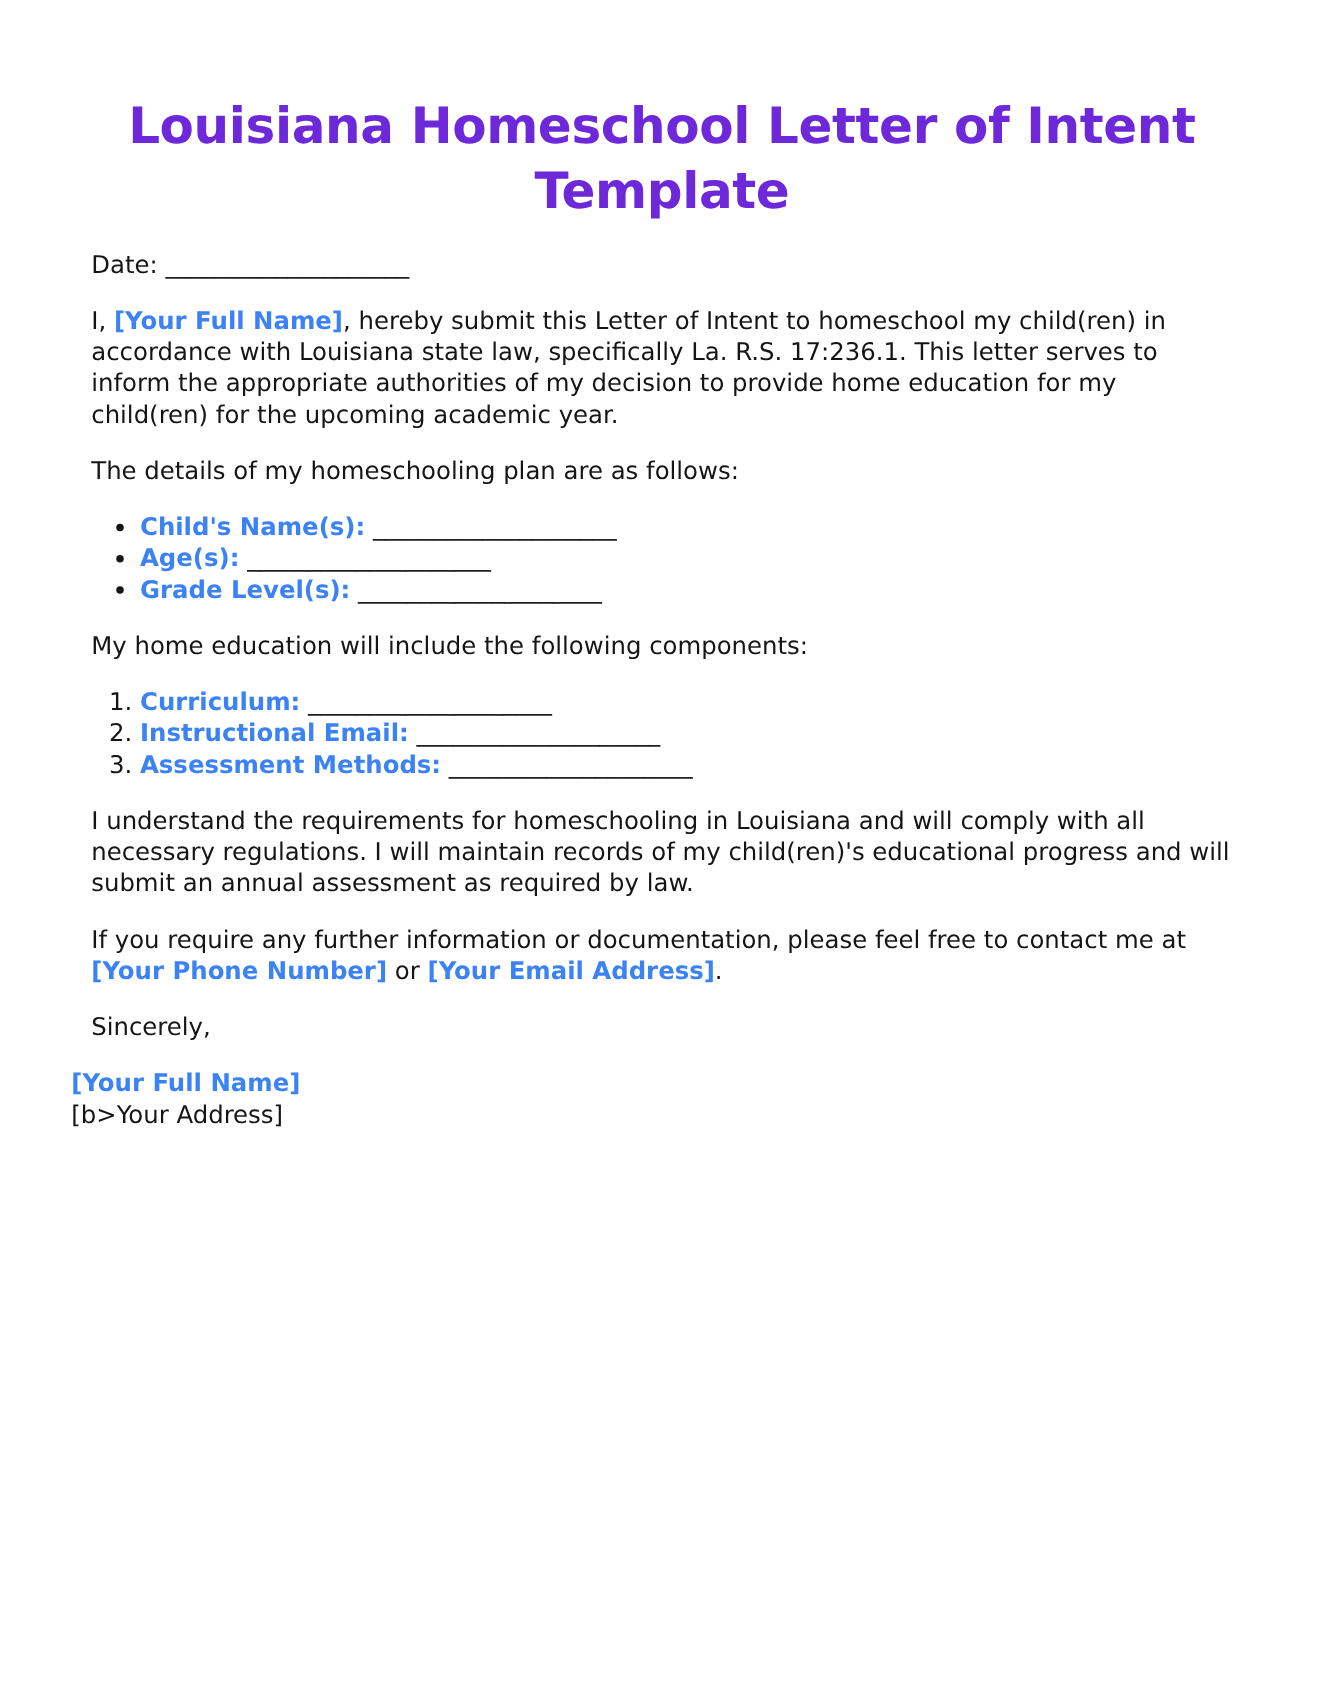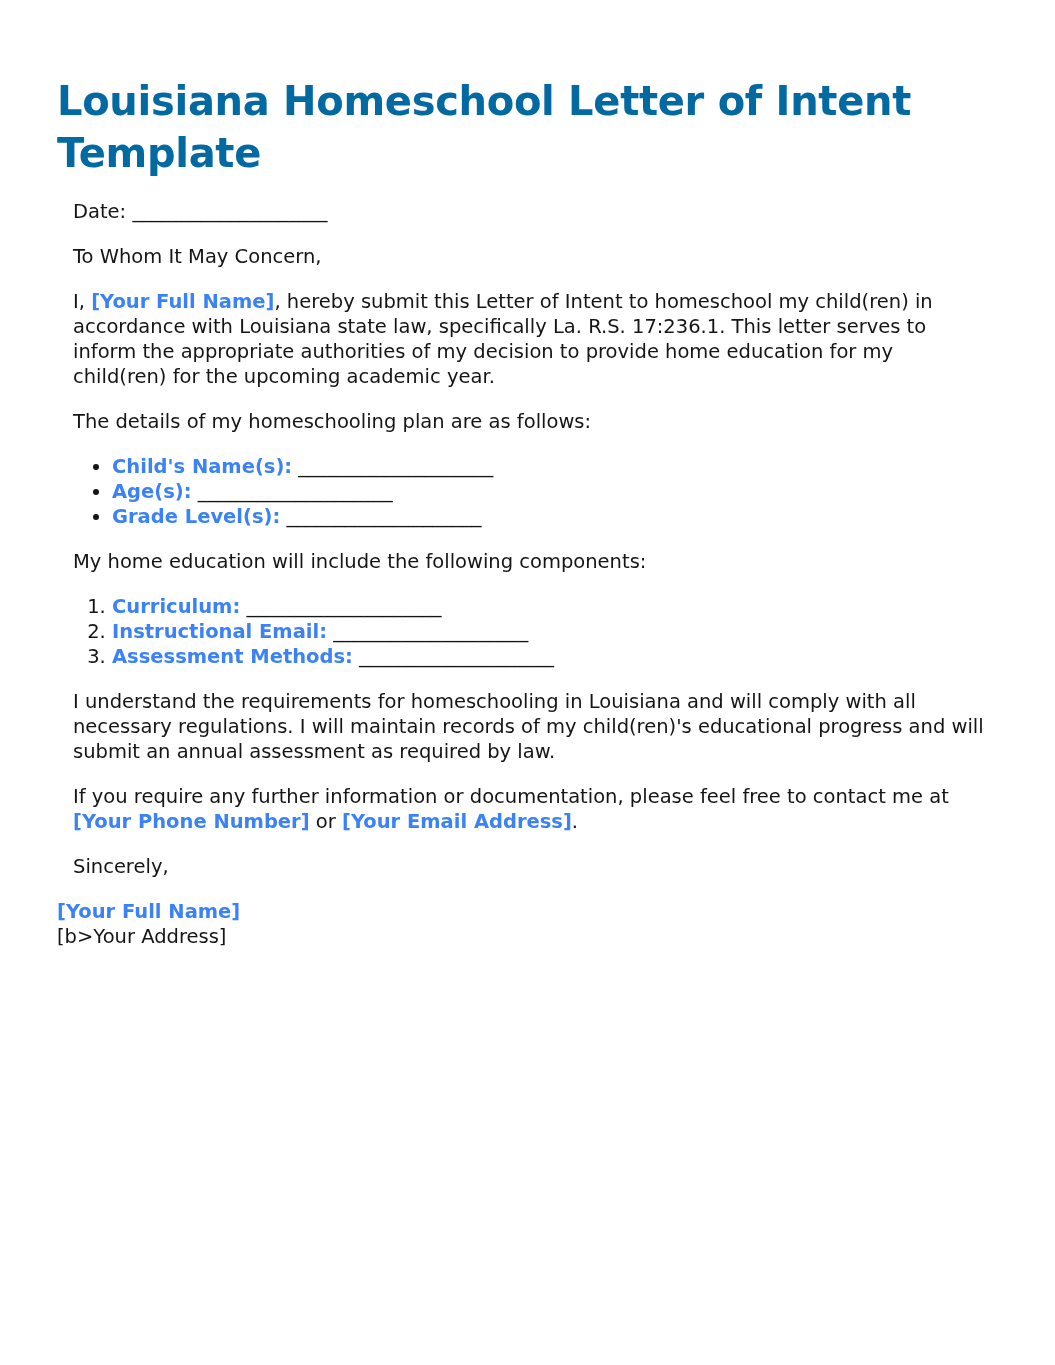--- a/index.html
+++ b/index.html
@@ -21,22 +21,23 @@
   .content {
     width: 945px;
     font-size: 19.5px;
     line-height: 25px;
   }
   h1.doc-title {
     margin: 0 0 10px 0;
     font-size: 40px;
     line-height: 52px;
     font-weight: bold;
-    color: #0369a1;
+    color: #6d28d9;
     letter-spacing: -0.3px;
+    text-align: center;
   }
   p {
     margin: 20px 16px;
   }
   .blank {
     font-weight: normal;
     letter-spacing: 0;
     white-space: nowrap;
   }
   ul.details-list {
@@ -77,21 +78,20 @@
 
 <div class="page">
 
 
   <div class="content">
 
     <h1 class="doc-title">Louisiana Homeschool Letter of Intent Template</h1>
 
     <p><span>Date:</span> <span class="blank">____________________</span></p>
 
-    <p>To Whom It May Concern,</p>
 
     <p><span>I, </span><b>[Your Full Name]</b><span>, hereby submit this Letter of Intent to homeschool my child(ren) in accordance with Louisiana state law, specifically La. R.S. 17:236.1. This letter serves to inform the appropriate authorities of my decision to provide home education for my child(ren) for the upcoming academic year.</span></p>
 
     <p>The details of my homeschooling plan are as follows:</p>
 
     <ul class="details-list">
       <li><strong>Child's Name(s):</strong> <span class="blank">____________________</span></li>
       <li><strong>Age(s):</strong> <span class="blank">____________________</span></li>
       <li><strong>Grade Level(s):</strong> <span class="blank">____________________</span></li>
     </ul>

